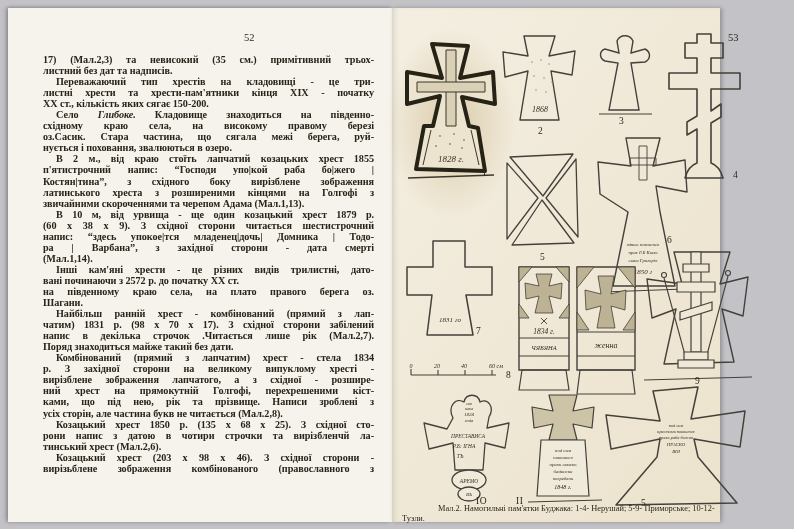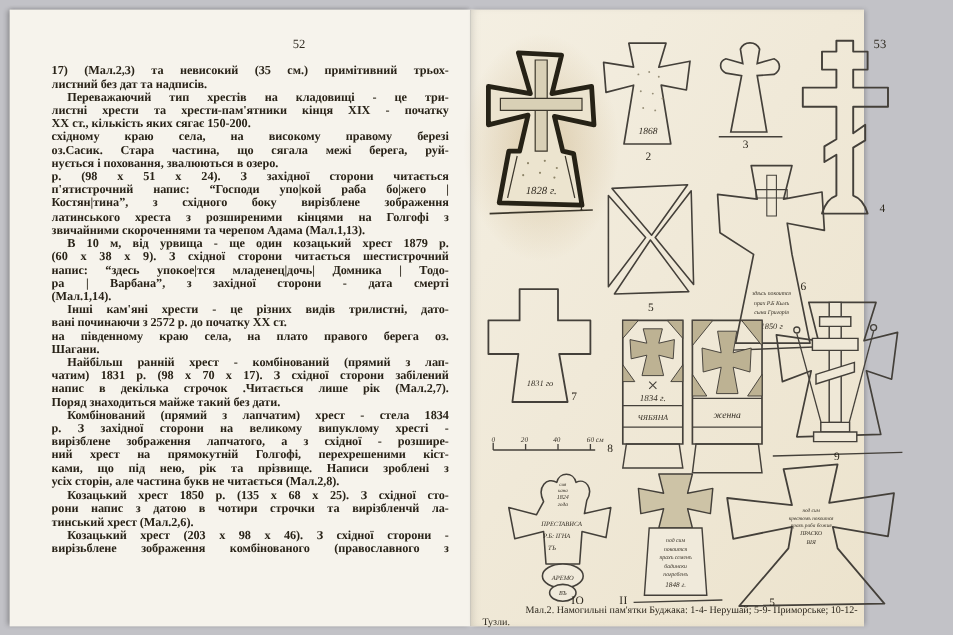--- a/index.html
+++ b/index.html
@@ -35,24 +35,25 @@
 <div class="stage">
 
   <div class="page page-left">
     <div class="pagenum" style="left:236px;top:24px;">52</div>
     <div class="textcol">
         <div class="tl">17) (Мал.2,3) та невисокий (35 см.) примітивний трьох-</div>
         <div class="tl end">листний без дат та надписів.</div>
         <div class="tl ind">Переважаючий тип хрестів на кладовищі - це три-</div>
         <div class="tl">листні хрести та хрести-пам'ятники кінця XIX - початку</div>
         <div class="tl end">XX ст., кількість яких сягає 150-200.</div>
+        <div class="tl ind">Село <b><i>Глибоке.</i></b> Кладовище знаходиться на південно-</div>
         <div class="tl">східному краю села, на високому правому березі</div>
         <div class="tl">оз.Сасик. Стара частина, що сягала межі берега, руй-</div>
         <div class="tl end">нується і поховання, звалюються в озеро.</div>
-        <div class="tl">р. (98 х 51 х 24). З західної сторони читається</div>
+        <div class="tl ind">В 2 м., від краю стоїть лапчатий козацьких хрест 1855</div>
         <div class="tl">п'ятистрочний напис: “Господи упо|кой раба бо|жего |</div>
         <div class="tl">Костян|тина”, з східного боку вирізблене зображення</div>
         <div class="tl">латинського хреста з розширеними кінцями на Голгофі з</div>
         <div class="tl end">звичайними скороченнями та черепом Адама (Мал.1,13).</div>
         <div class="tl ind">В 10 м, від урвища - ще один козацький хрест 1879 р.</div>
         <div class="tl">(60 х 38 х 9). З східної сторони читається шестистрочний</div>
         <div class="tl">напис: “здесь упокое|тся младенец|дочь| Домника | Тодо-</div>
         <div class="tl">ра | Варбана”, з західної сторони - дата смерті</div>
         <div class="tl end">(Мал.1,14).</div>
         <div class="tl ind">Інші кам'яні хрести - це різних видів трилистні, дато-</div>

